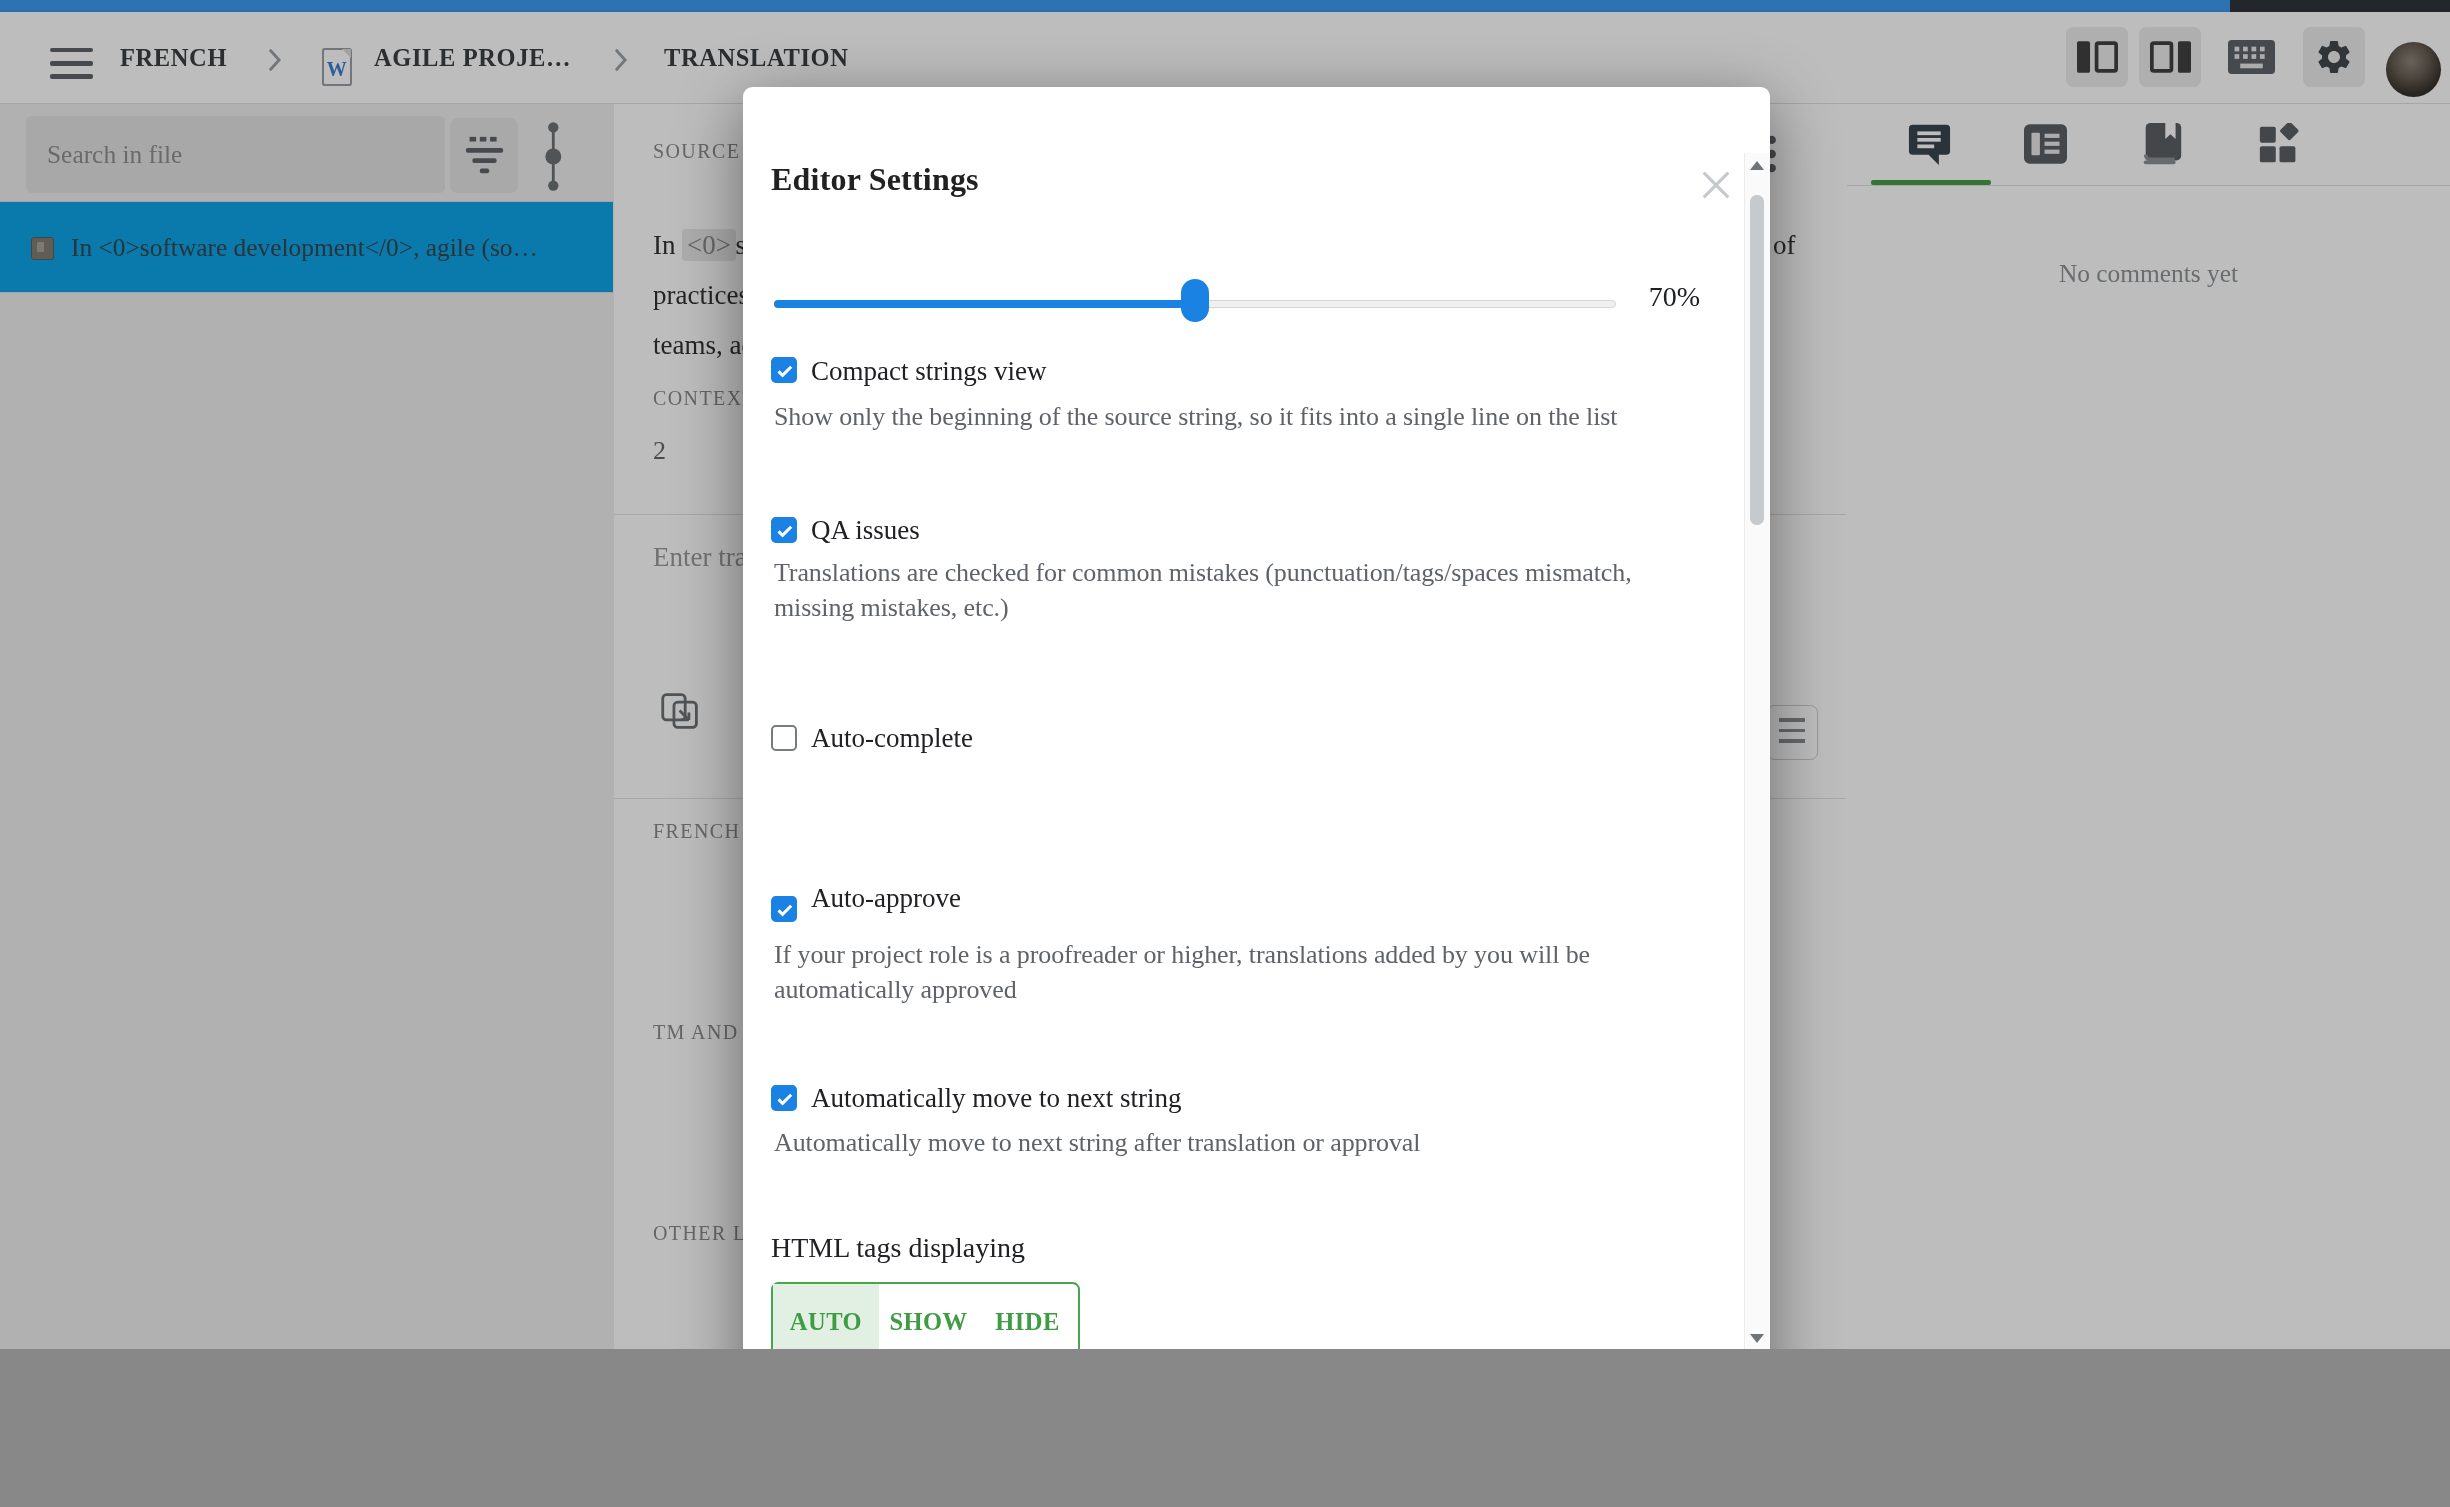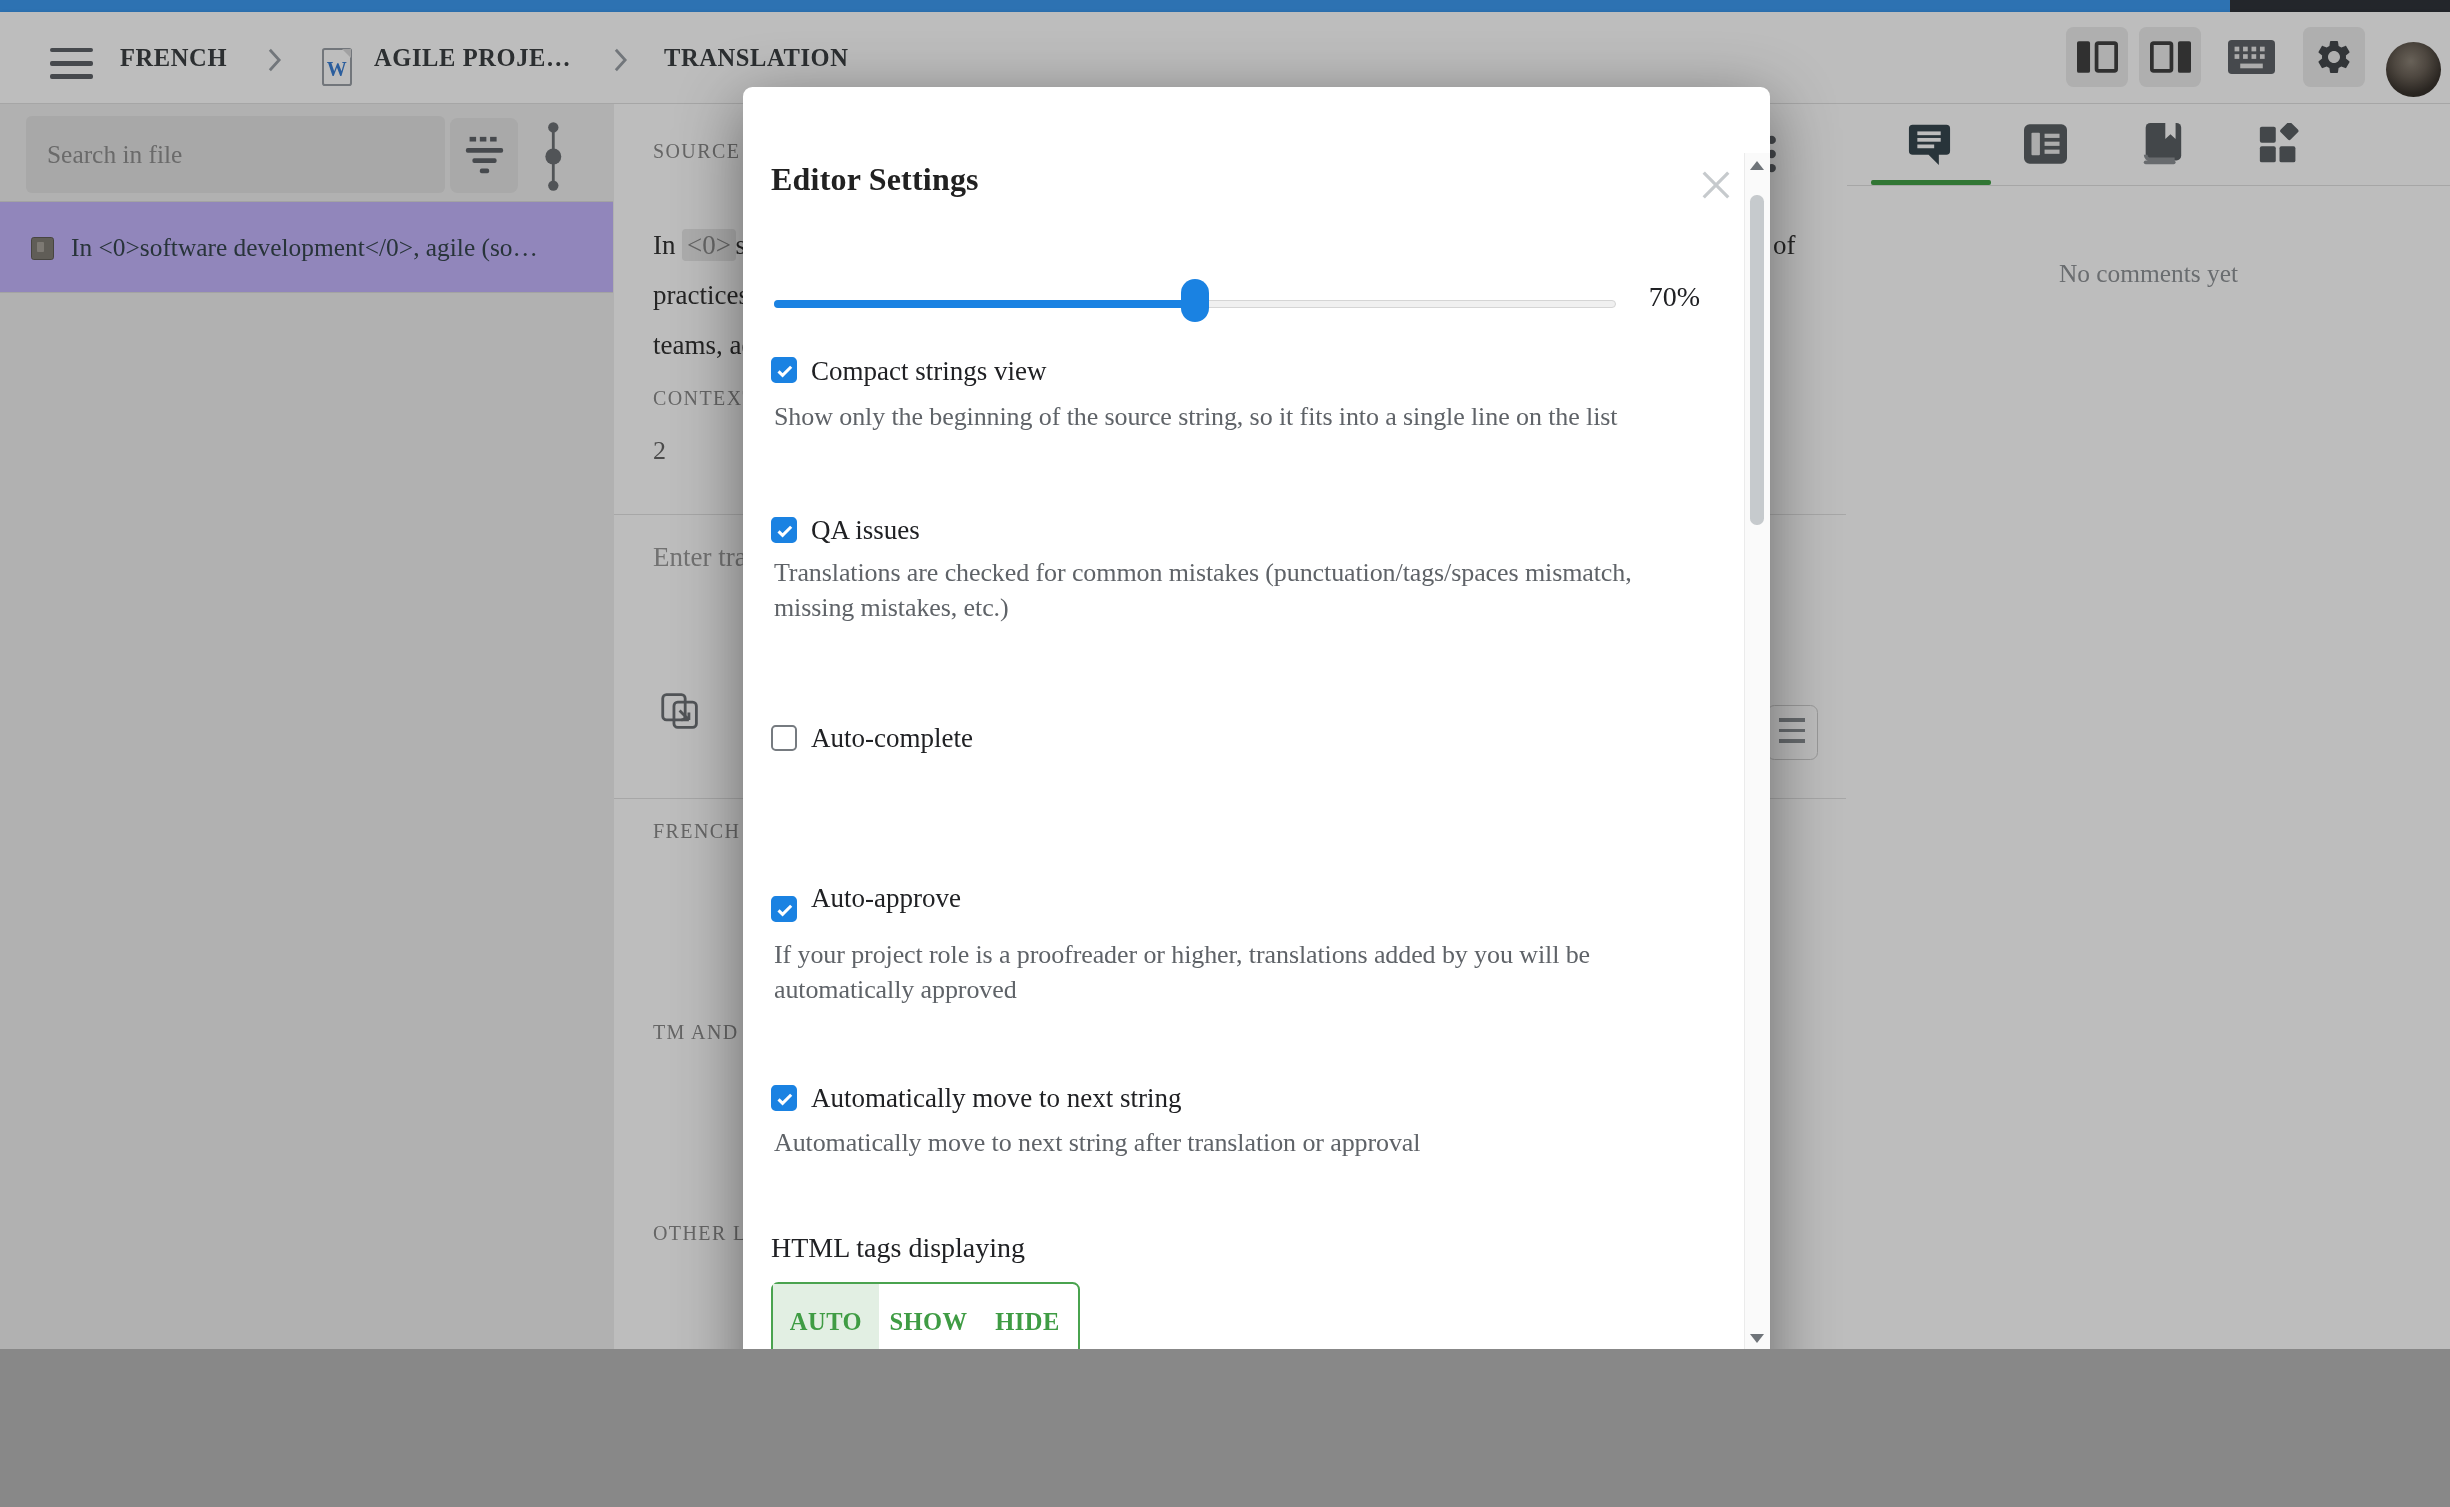--- a/index.html
+++ b/index.html
@@ -14,21 +14,21 @@
   #header{left:0;top:12.3px;width:2450px;height:91px;background:#ffffff;border-bottom:0.9px solid #e0e0e0;box-shadow:0 0.9px 3.8px rgba(0,0,0,.12);}
   .crumb{font-size:24.5px;font-weight:bold;color:#3c4043;letter-spacing:0.6px;line-height:91px;}
   .hbar{width:43px;height:4.7px;background:#5f6368;border-radius:1.9px;margin:8.5px 0;}
   .hdr-btn{width:62px;height:60px;background:#ececec;border-radius:7.5px;display:flex;align-items:center;justify-content:center;}
   
   #left-panel{left:0;top:104px;width:614px;height:1404px;background:#efefef;border-right:0.9px solid #dcdcdc;}
   #search-input{position:absolute;left:26px;top:12.3px;width:377px;height:77px;background:#e3e3e3;border:none;border-radius:5.7px;
      font-family:inherit;font-size:25.4px;color:#555;padding:0 21px;outline:none;}
   #search-input::placeholder{color:#8f8f8f;}
   #filter-btn{left:450px;top:14px;width:68px;height:75px;background:#e4e4e4;border-radius:7.5px;display:flex;align-items:center;justify-content:center;}
-  #string-row{left:0;top:97px;width:613px;height:90px;background:#c4b5fd;border-top:0.9px solid #dcdcdc;border-bottom:0.9px solid #dcdcdc;}
+  #string-row{left:0;top:97px;width:613px;height:90px;background:#0ea5e9;border-top:0.9px solid #dcdcdc;border-bottom:0.9px solid #dcdcdc;}
   #row-text{left:71px;top:0;height:90px;line-height:90px;font-size:25.4px;color:#37474f;width:528px;overflow:hidden;}
   #status-square{left:31px;top:35px;width:21px;height:21px;background:#827e76;border:1.9px solid #615e57;border-radius:2.8px;}
   #status-inner{left:4.7px;top:3.8px;width:7.5px;height:10.4px;background:#a9a49b;border-radius:0.9px;}
   #pill{left:252px;top:1420px;width:345px;height:72px;background:#3f4145;border-radius:9.4px;box-shadow:0 1.9px 7.5px rgba(0,0,0,.3);
         display:flex;align-items:center;}
   #pill-label{font-size:24.5px;letter-spacing:1.9px;color:#7dd3fc;margin-left:30px;}
   
   #middle-panel{left:614px;top:104px;width:1233px;height:1404px;background:#ffffff;border-right:0.9px solid #dcdcdc;}
   .sec-label{font-size:20px;letter-spacing:1.4px;color:#8a8a8a;}
   .src-line{font-size:27px;color:#333;}

